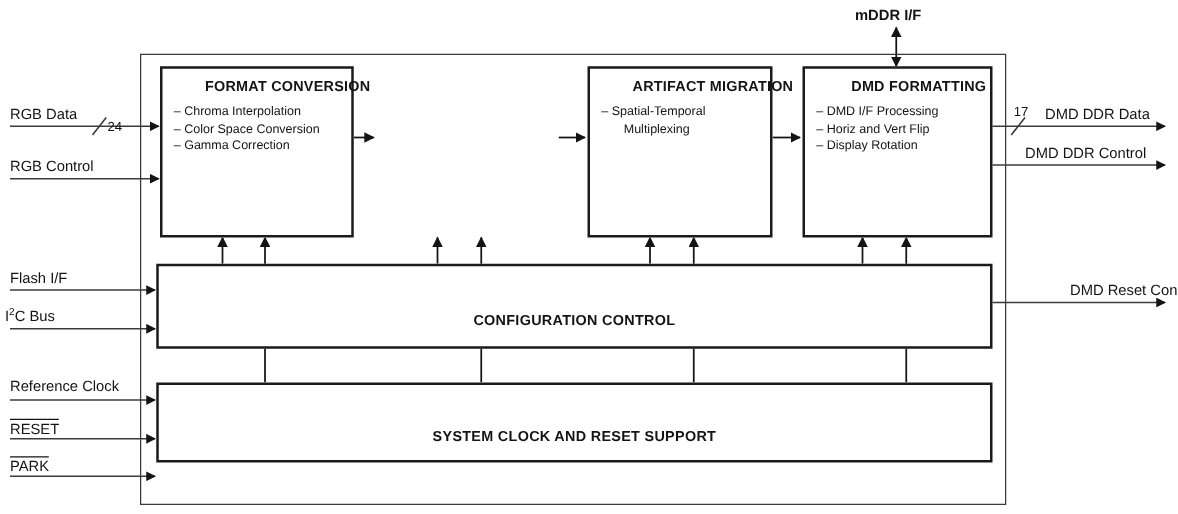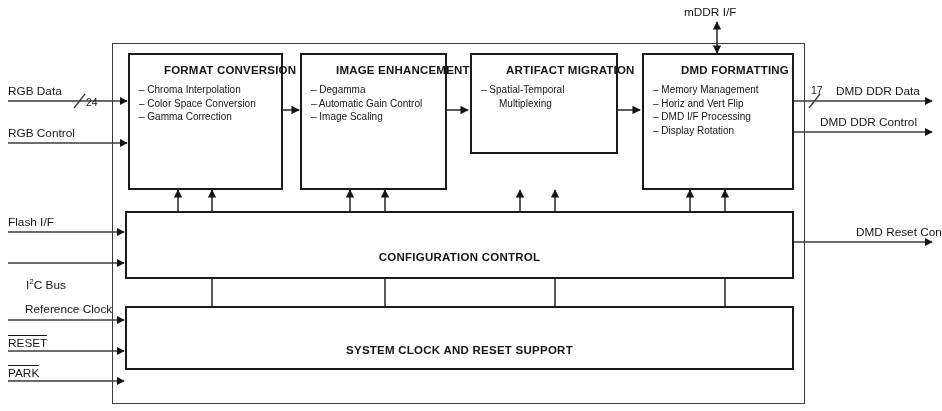--- a/index.html
+++ b/index.html
@@ -169,78 +169,69 @@
 
   <div class="block" style="left:128px; top:53px; width:155px; height:137px;">
     <div class="block-title">FORMAT CONVERSION</div>
     <ul class="block-list">
       <li>– Chroma Interpolation</li>
       <li>– Color Space Conversion</li>
       <li>– Gamma Correction</li>
     </ul>
   </div>
 
-  <div class="block" style="left:300px; top:53px; width:147px; height:137px;">
-    <div class="block-title">IMAGE ENHANCEMENT</div>
-    <ul class="block-list">
-      <li>– Degamma</li>
-      <li>– Automatic Gain Control</li>
-      <li>– Image Scaling</li>
-    </ul>
-  </div>
-
-  <div class="block" style="left:470px; top:53px; width:148px; height:101px;">
+
+  <div class="block" style="left:470px; top:53px; width:148px; height:137px;">
     <div class="block-title">ARTIFACT MIGRATION</div>
     <ul class="block-list">
       <li>– Spatial-Temporal</li>
       <li style="text-indent:0; padding-left:18px;">Multiplexing</li>
     </ul>
   </div>
 
   <div class="block" style="left:642px; top:53px; width:152px; height:137px;">
     <div class="block-title">DMD FORMATTING</div>
     <ul class="block-list">
-      <li>– Memory Management</li>
+      <li>– DMD I/F Processing</li>
       <li>– Horiz and Vert Flip</li>
-      <li>– DMD I/F Processing</li>
       <li>– Display Rotation</li>
     </ul>
   </div>
 
   <div class="bar" style="left:125px; top:211px; width:669px; height:68px;">
     <span class="bar-label">CONFIGURATION CONTROL</span>
   </div>
 
   <div class="bar" style="left:125px; top:306px; width:669px; height:64px;">
     <span class="bar-label">SYSTEM CLOCK AND RESET SUPPORT</span>
   </div>
 
   <div class="io-label" style="left:8px; top:85px;">RGB Data</div>
   <div class="bit-label" style="left:86px; top:96px;">24</div>
 
   <div class="io-label" style="left:8px; top:127px;">RGB Control</div>
 
   <div class="io-label" style="left:8px; top:216px;">Flash I/F</div>
 
-  <div class="io-label" style="left:26px; top:247px;margin-top:32px;">
+  <div class="io-label" style="left:4px; top:247px;">
     <span>I</span><span class="sup">2</span><span>C Bus</span>
   </div>
 
-  <div class="io-label" style="left:25px; top:303px;text-align:center;">Reference Clock</div>
+  <div class="io-label" style="left:8px; top:303px;text-align:center;">Reference Clock</div>
 
   <div class="io-label" style="left:8px; top:335px;">
     <span class="ovl">RESET</span>
   </div>
 
   <div class="io-label" style="left:8px; top:365px;">
     <span class="ovl">PARK</span>
   </div>
 
   <div class="bit-label" style="left:811px; top:84px;">17</div>
   <div class="io-label" style="left:836px; top:85px;">DMD DDR Data</div>
 
   <div class="io-label" style="left:820px; top:116px;">DMD DDR Control</div>
 
   <div class="io-label" style="left:820px; top:226px;margin-left:36px;">DMD Reset Control</div>
 
-  <div class="io-label" style="left:684px; top:6px;">mDDR I/F</div>
+  <div class="io-label" style="left:684px; top:6px;font-weight:bold;">mDDR I/F</div>
 
 </div>
 
 </body></html>

